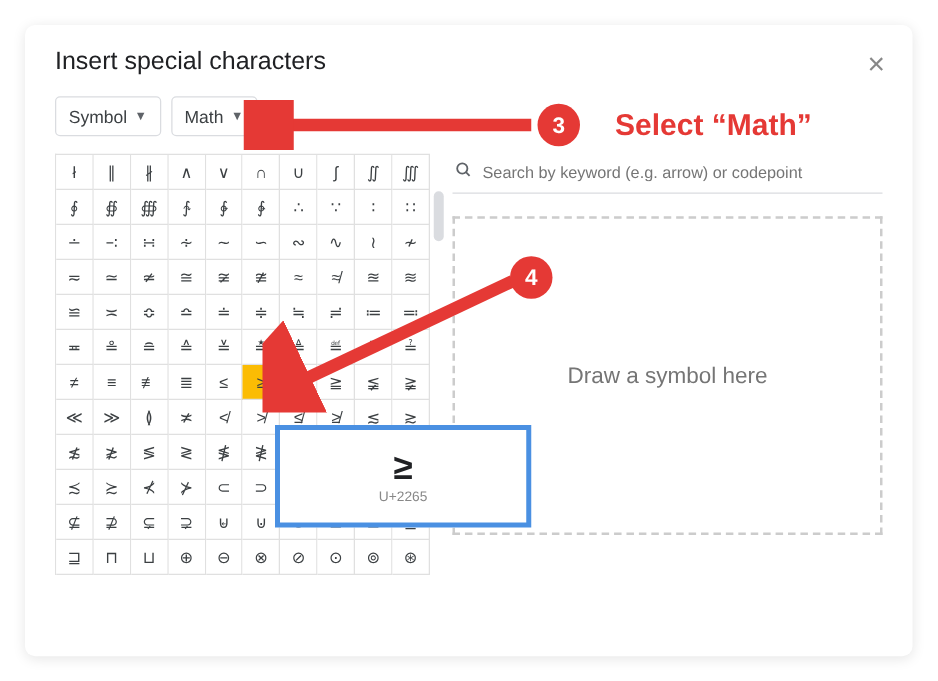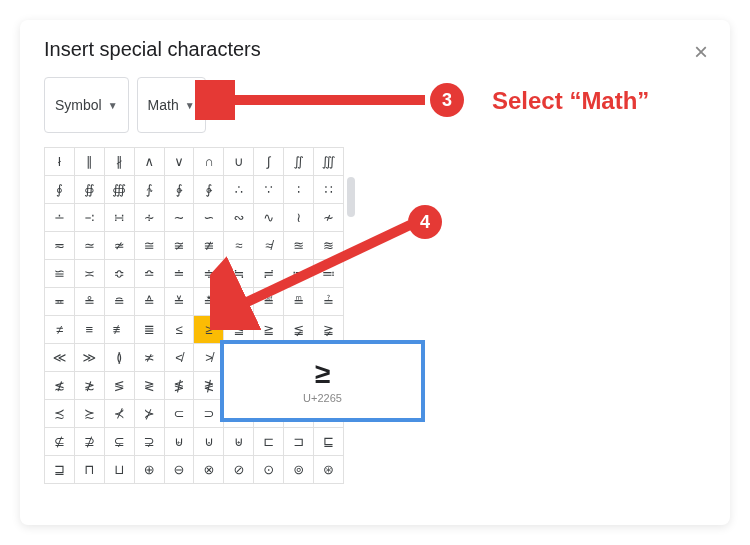--- a/index.html
+++ b/index.html
@@ -38,21 +38,21 @@
       margin-bottom: 16px;
     }
     .dropdowns {
       display: flex;
       gap: 8px;
       margin-bottom: 14px;
     }
     .dropdown {
       border: 1px solid #dadce0;
       border-radius: 4px;
-      padding: 19px 10px;
+      padding: 7px 10px;
       font-size: 14px;
       color: #3c4043;
       cursor: pointer;
       display: flex;
       align-items: center;
       gap: 6px;
       background: #fff;
     }
     .dropdown .caret {
       font-size: 10px;
@@ -326,20 +326,34 @@
           <div class="char-cell">⊕</div>
           <div class="char-cell">⊖</div>
           <div class="char-cell">⊗</div>
           <div class="char-cell">⊘</div>
           <div class="char-cell">⊙</div>
           <div class="char-cell">⊚</div>
           <div class="char-cell">⊛</div>
         </div>
       <div class="scrollbar"></div>
     </div>
+    <div class="right-section">
+      <div class="search-box">
+        <span class="mag">
+          <svg width="14" height="14" viewBox="0 0 24 24" fill="none" stroke="#5f6368" stroke-width="2.5">
+              <circle cx="10" cy="10" r="7"></circle>
+              <line x1="20" y1="20" x2="15" y2="15"></line>
+            </svg>
+        </span>
+        <input type="text" placeholder="Search by keyword (e.g. arrow) or codepoint" style="">
+      </div>
+      <div class="draw-box">
+        <span>Draw a symbol here</span>
+      </div>
+    </div>
   </div>
 </div>
 
 <div class="tooltip">
   <div class="sym">≥</div>
   <div class="code">U+2265</div>
 </div>
 
 <svg class="arrow-svg" style="left:195px; top:80px;" width="240" height="40">
   <defs>

